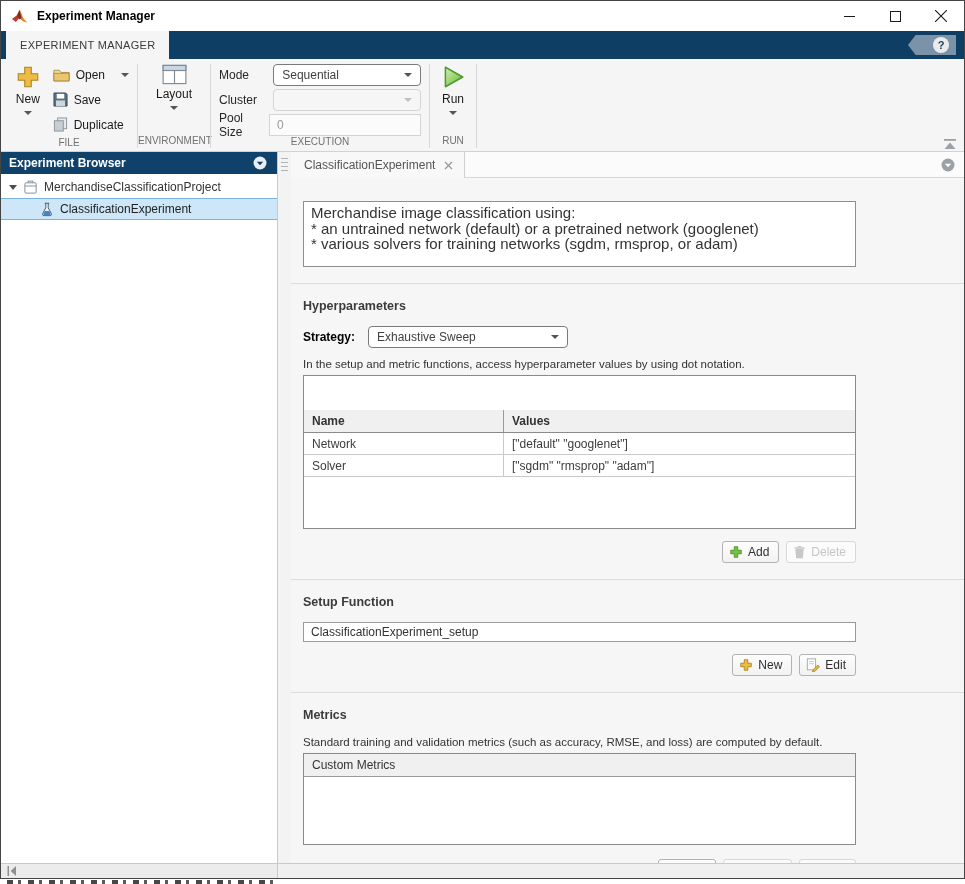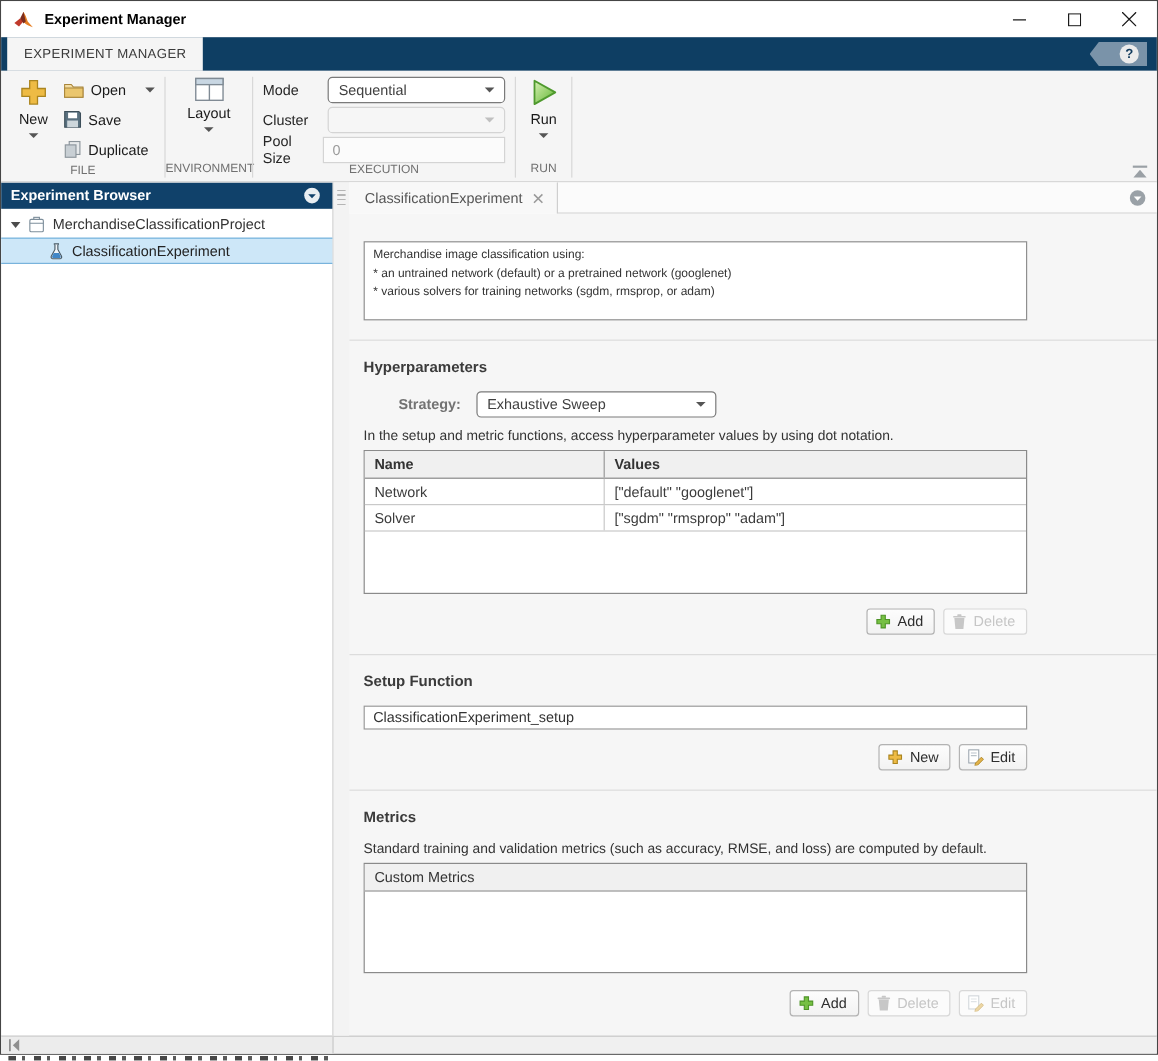--- a/index.html
+++ b/index.html
@@ -85,30 +85,30 @@
   .tabbar-rest { flex:1; border-bottom:1px solid #d8d8d8; }
   .circle-btn { width:14px; height:14px; flex:0 0 auto; }
   .tabbar .circle-btn { position:absolute; right:9px; top:6px; }
 
   .doc { flex:1; overflow:hidden; padding-top:11px; }
   .sec-head { margin-left:12px; font-size:12.5px; font-weight:bold; color:#3b3b3b; }
   .divider { border-top:1px solid #dcdcdc; margin-top:16px; }
   .divider + .sec-head { margin-top:15px; }
 
   .desc-box { margin:12px 0 0 12px; width:553px; height:66px; background:#fff; border:1px solid #8f8f8f;
-              padding:3px 7px; font-size:10px; color:#333; line-height:15.5px; white-space:pre-wrap; }
+              padding:3px 7px; font-size:15px; color:#333; line-height:15.5px; white-space:pre-wrap; }
 
   .strategy-row { display:flex; align-items:center; margin:13px 0 0 12px; gap:13px; }
-  .strategy-label { font-size:12px; font-weight:bold; color:#737373;margin-left:29px; }
+  .strategy-label { font-size:12px; font-weight:bold; color:#000000; }
   .dropdown.strategy { width:200px; }
   .hint { margin:10px 0 0 12px; font-size:11.5px; color:#333; }
 
   .dtable { margin:5px 0 0 12px; width:553px; background:#fff; border:1px solid #8a8a8a; }
   .thead { display:flex; height:23px; background:#f0f0f0; border-bottom:1px solid #8a8a8a;
-           font-weight:bold; font-size:12px; color:#333; align-items:center; }
+           font-weight:bold; font-size:12px; color:#333; align-items:center;margin-top:34px; }
   .th-name { width:200px; padding:0 8px; align-self:stretch; display:flex; align-items:center; border-right:1px solid #9a9a9a; }
   .th-values { flex:1; padding:0 8px; }
   .trow { display:flex; height:22px; border-bottom:1px solid #c9c9c9; font-size:12px; color:#3c3c3c; align-items:center; }
   .td-name { width:200px; padding:0 8px; align-self:stretch; display:flex; align-items:center; border-right:1px solid #c9c9c9; }
   .td-values { flex:1; padding:0 8px; }
   .table-empty { height:51px; }
   .mtable-head { display:flex; height:23px; background:#f0f0f0; border-bottom:1px solid #9a9a9a;
                  font-weight:normal; font-size:12px; color:#333; align-items:center; padding:0 8px; }
   .mtable-empty { height:67px; }
 

